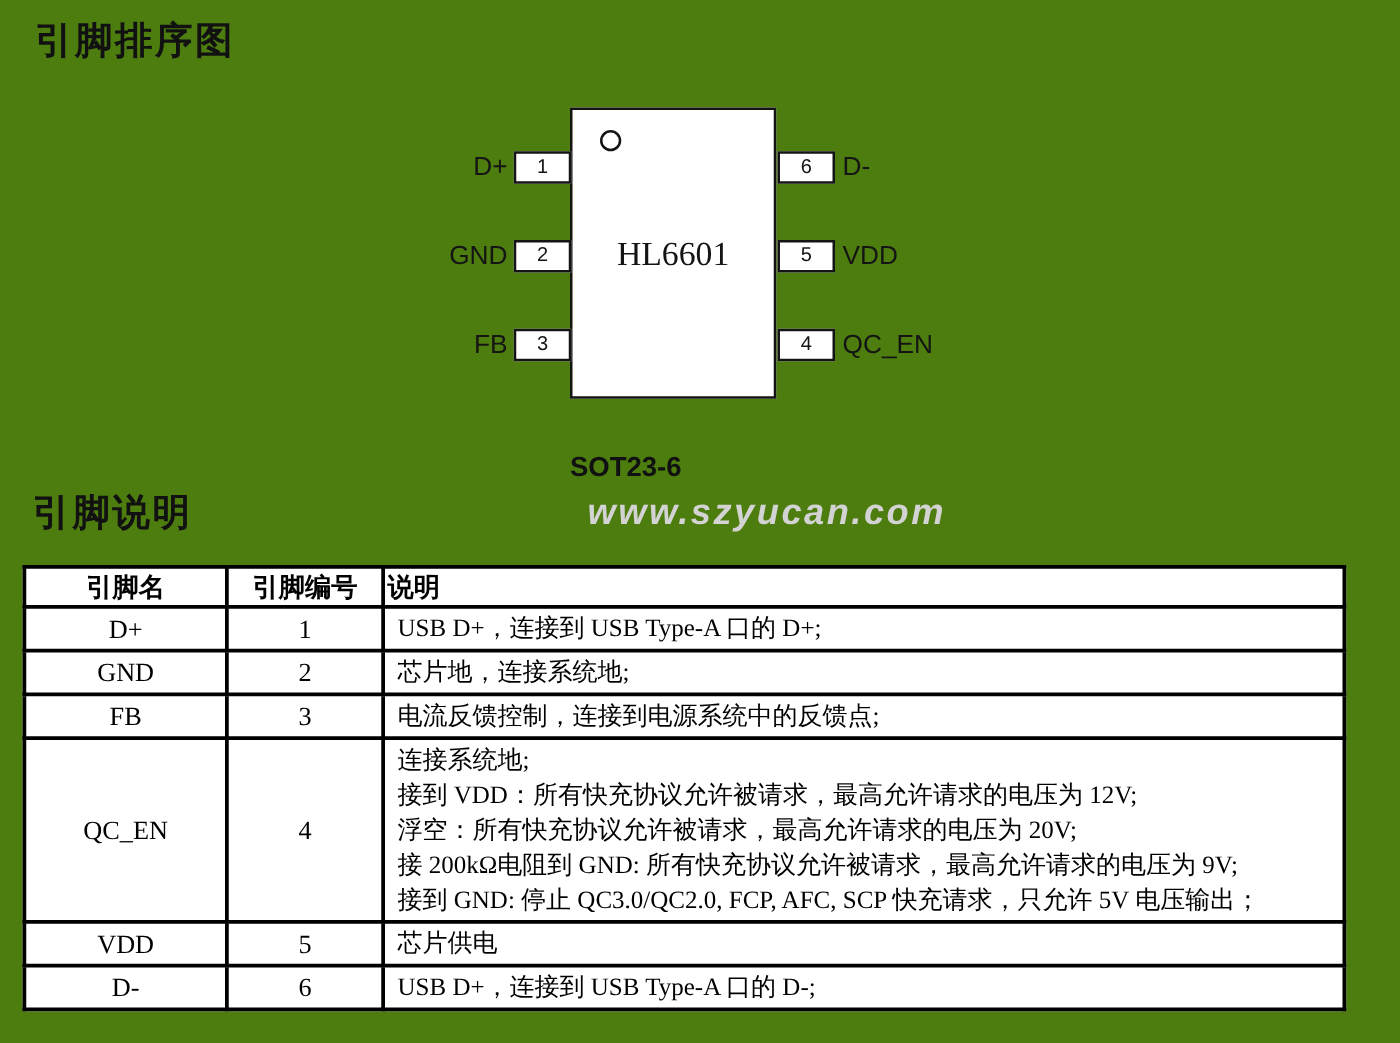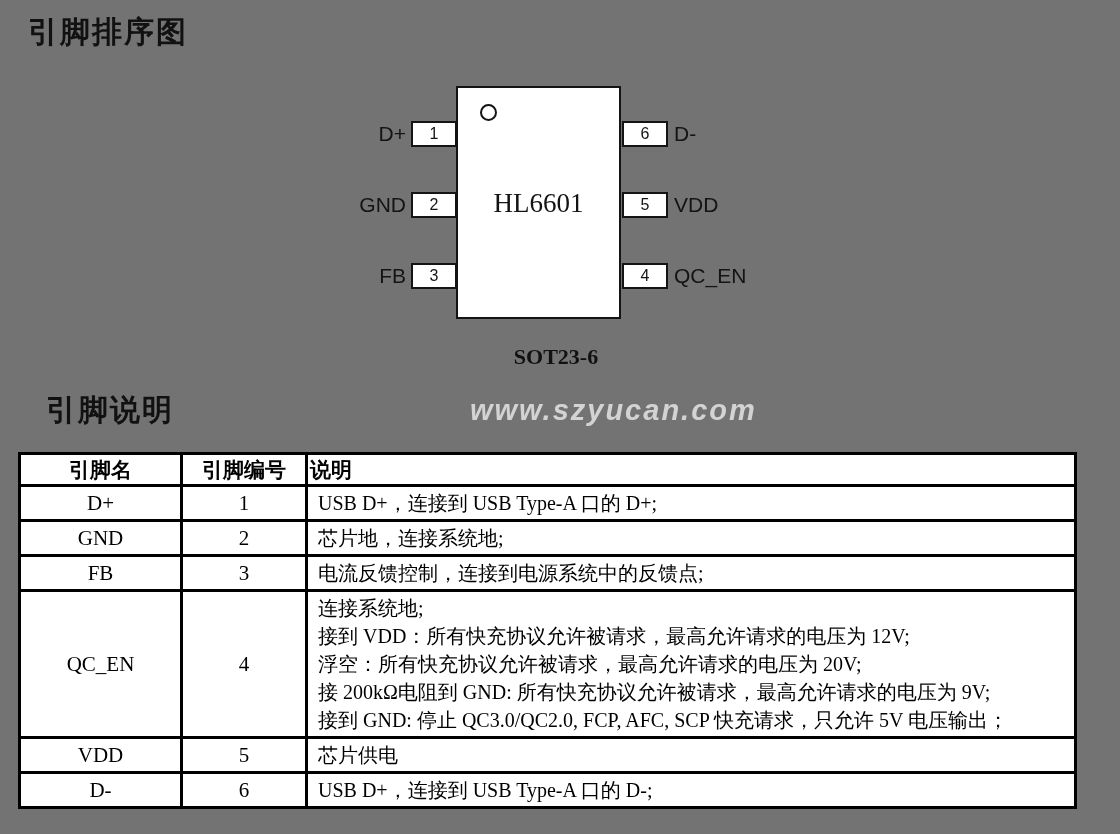--- a/index.html
+++ b/index.html
@@ -1,35 +1,35 @@
 <!DOCTYPE html>
 <html><head>
 <meta charset="utf-8">
 <style>
   * { margin: 0; padding: 0; box-sizing: border-box; }
   html, body { background: #ffffff; }
   .page {
     position: relative;
     width: 1120px;
     height: 834px;
-    background: #737373;
+    background: #4d7c0f;
     font-family: "Liberation Serif", serif;
     color: #000000;
     overflow: hidden;
   }
   .heading {
     position: absolute;
     font-family: "Liberation Sans", sans-serif;
     font-size: 30px;
     font-weight: bold;
     letter-spacing: 2px;
     color: #111111;
   }
   #title-diagram { left: 28px; top: 12px; }
-  #title-desc   { left: 26px; top: 390px; margin-left: 20px; }
+  #title-desc   { left: 26px; top: 390px; }
 
   .watermark {
     position: absolute;
     left: 430px; top: 394px;
     font-family: "Liberation Sans", sans-serif;
     font-size: 29px;
     font-weight: bold;
     font-style: italic;
     letter-spacing: 2px;
     color: #d3d3d3;
@@ -86,24 +86,24 @@
     font-family: "Liberation Sans", sans-serif;
     font-size: 21px;
     color: #141414;
     white-space: nowrap;
   }
   .pl-left  { right: 714px; text-align: right; }
   .pl-right { left: 674px; text-align: left; }
 
   .package-label {
     position: absolute;
-    left: 456px; top: 344px;
+    left: 456px; top: 361px;
     width: 200px;
-    text-align: center;
-    font-family: Liberation Serif, serif;
+    text-align: left;
+    font-family: Liberation Sans, sans-serif;
     font-size: 22px;
     font-weight: bold;
     color: #111111;
   }
 
   
   table.pin-table {
     position: absolute;
     left: 18px; top: 452px;
     width: 1059px;

